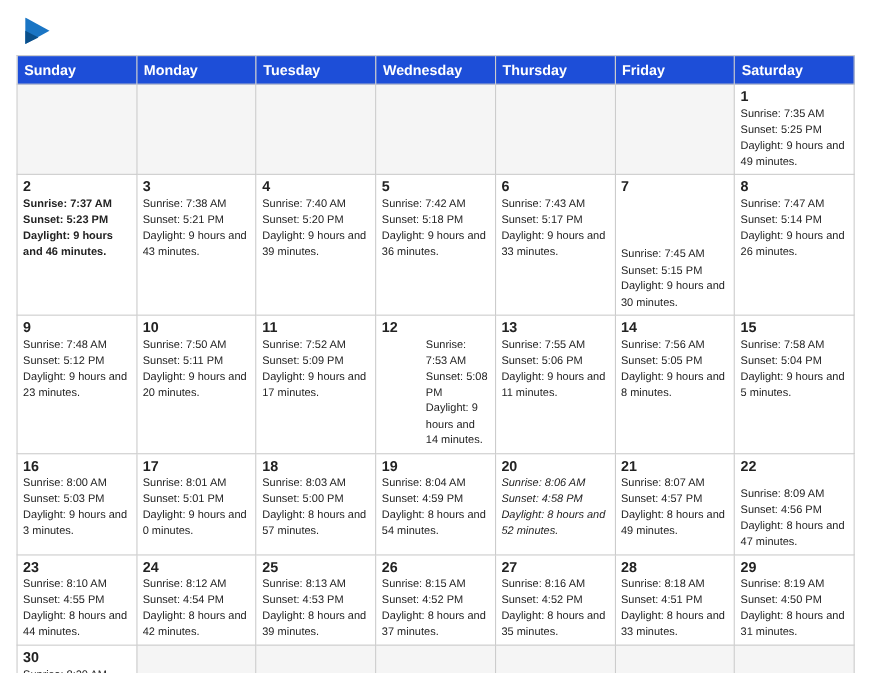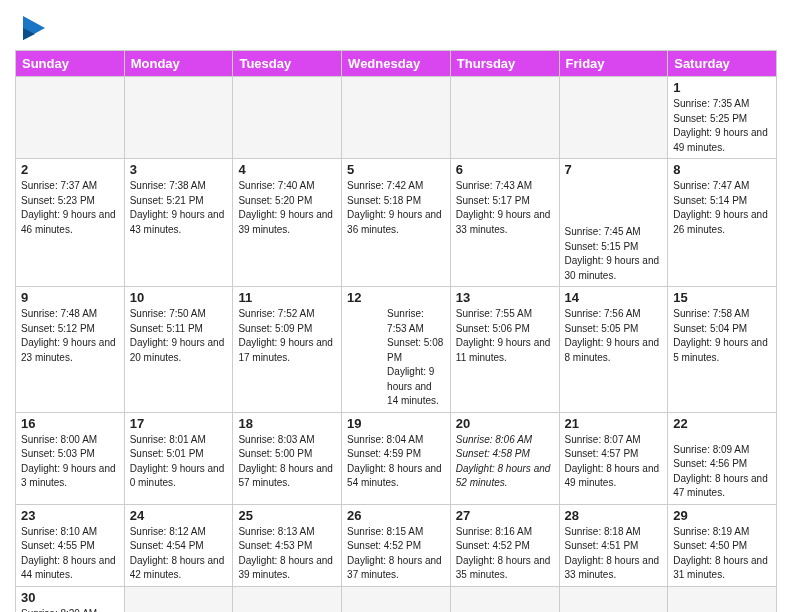--- a/index.html
+++ b/index.html
@@ -39,21 +39,21 @@
     .location {
       font-size: 15px;
       color: #444;
     }
     .calendar {
       width: 100%;
       border-collapse: collapse;
       table-layout: fixed;
     }
     .calendar th {
-      background: #d946ef;
+      background: #1d4ed8;
       color: #fff;
       text-align: left;
       padding: 5px 6px;
       font-size: 13px;
       font-weight: bold;
       border: 1px solid #ccc;
     }
     .calendar td {
       border: 1px solid #ccc;
       vertical-align: top;
@@ -128,21 +128,21 @@
           <td>
             <span class="day-number">1</span>
             <div class="day-info" style="white-space: pre-line;">Sunrise: 7:35 AM
 Sunset: 5:25 PM
 Daylight: 9 hours and 49 minutes.</div>
           </td>
         </tr>
         <tr>
           <td>
             <span class="day-number">2</span>
-            <div class="day-info" style="white-space: pre-line;">Sunrise: 7:37 AM
+            <div class="day-info" style="white-space: pre-line; font-weight: bold;">Sunrise: 7:37 AM
 Sunset: 5:23 PM
 Daylight: 9 hours and 46 minutes.</div>
           </td>
           <td>
             <span class="day-number">3</span>
             <div class="day-info" style="white-space: pre-line;">Sunrise: 7:38 AM
 Sunset: 5:21 PM
 Daylight: 9 hours and 43 minutes.</div>
           </td>
           <td>

